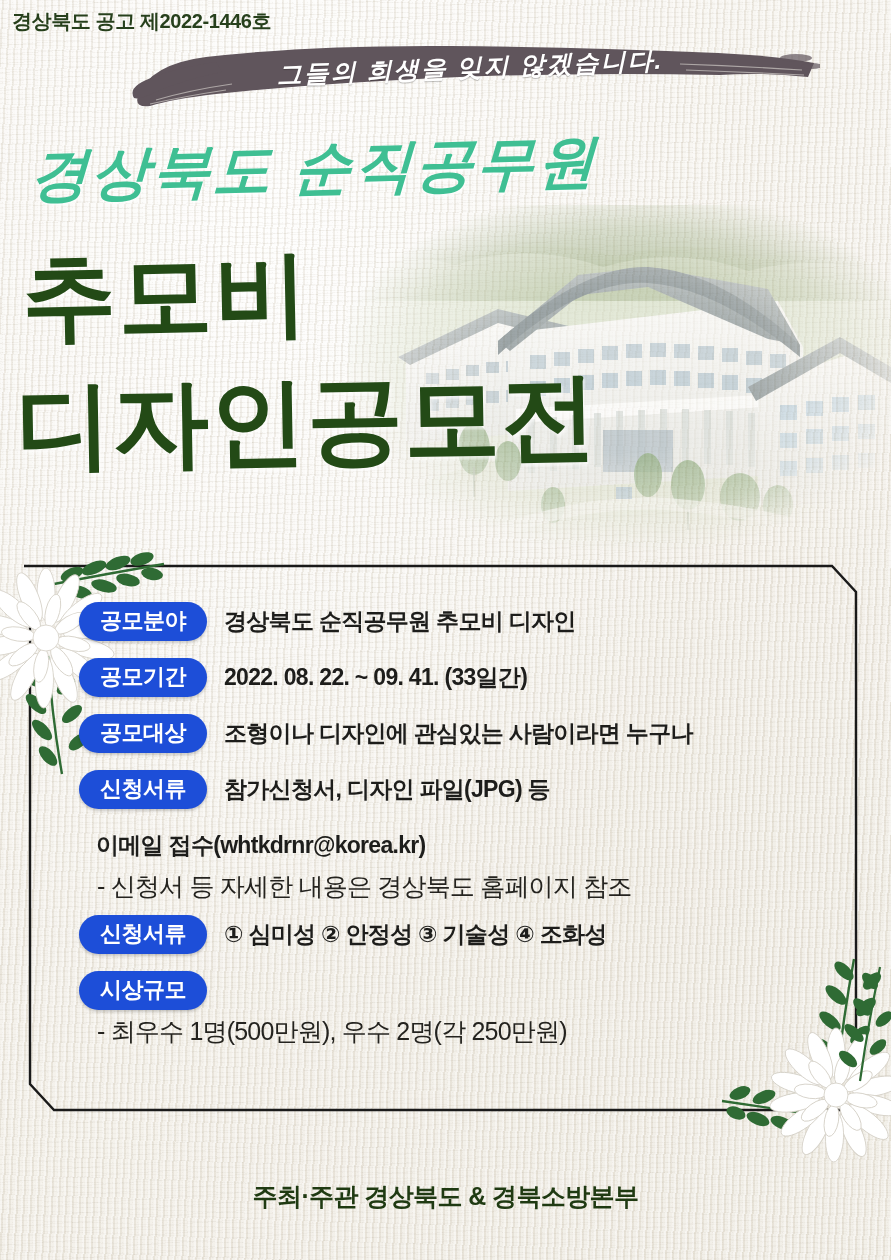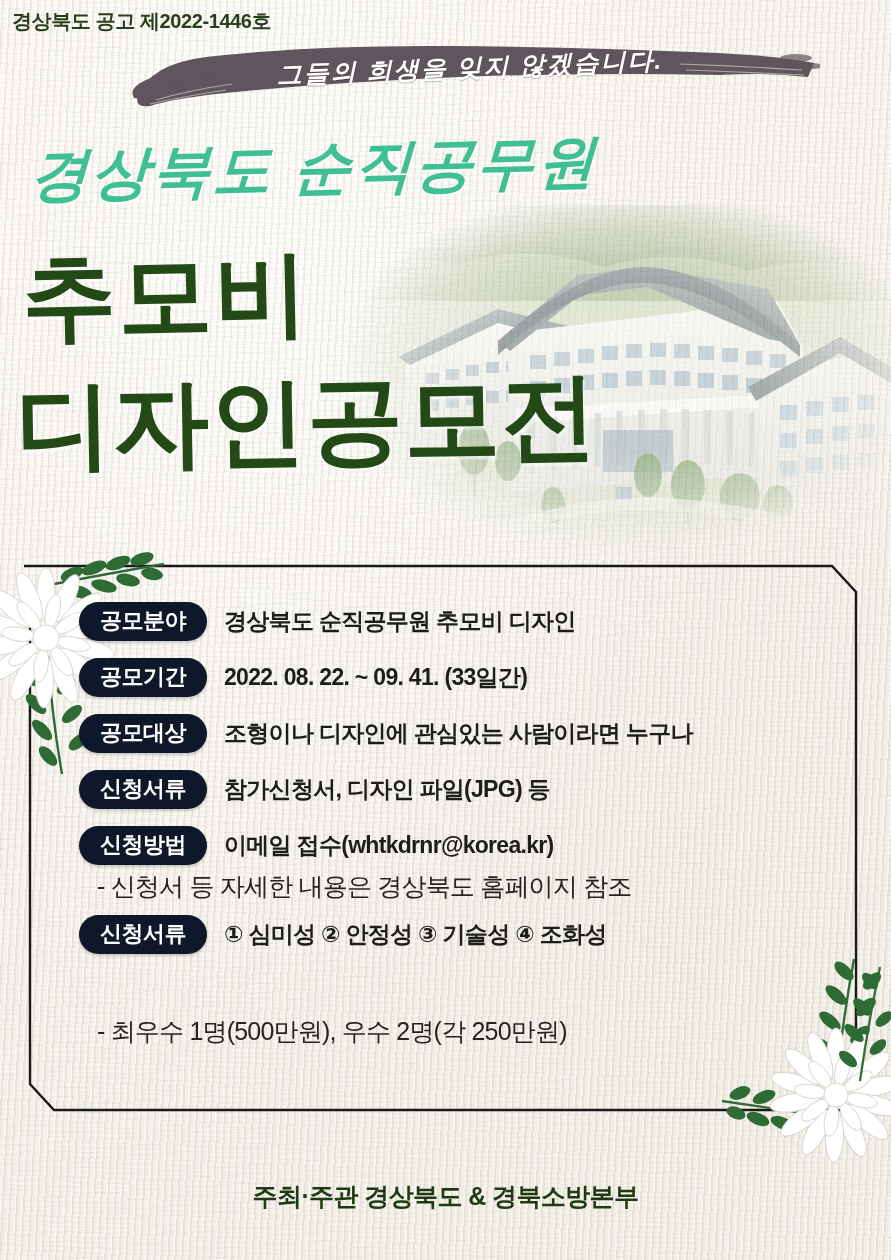--- a/index.html
+++ b/index.html
@@ -106,21 +106,21 @@
     padding:38px 0 0 55px;
   }
   .row{
     display:flex; align-items:center;
     height:46px; margin-bottom:10px;
   }
   .pill{
     flex:0 0 auto;
     min-width:128px; height:39px;
     border-radius:20px;
-    background:#0f172a;
+    background:#1d4ed8;
     color:#ffffff;
     font-size:22px; font-weight:700; letter-spacing:-.5px;
     display:flex; align-items:center; justify-content:center;
     padding:0 14px;
     box-shadow:0 2px 3px rgba(0,0,0,.18);
   }
   .val{
     margin-left:17px;
     font-size:23px; font-weight:600; color:#1d1d1b;
     letter-spacing:-.7px; white-space:nowrap;
@@ -469,32 +469,32 @@
       <span class="pill">공모대상</span>
       <span class="val">조형이나 디자인에 관심있는 사람이라면 누구나</span>
     </div>
 
     <div class="row">
       <span class="pill">신청서류</span>
       <span class="val">참가신청서, 디자인 파일(JPG) 등</span>
     </div>
 
     <div class="row tight">
-      <span class="pill">신청방법</span>
       <span class="val">이메일 접수(whtkdrnr@korea.kr)</span>
     </div>
 
     <div class="note">- 신청서 등 자세한 내용은 경상북도 홈페이지 참조</div>
 
     <div class="row">
       <span class="pill">신청서류</span>
       <span class="val">① 심미성  ② 안정성  ③ 기술성  ④ 조화성</span>
     </div>
 
     <div class="row tight gap-top">
+      <span class="pill">시상규모</span>
     </div>
 
     <div class="note">- 최우수 1명(500만원),  우수 2명(각 250만원)</div>
   </div>
 
   <div class="footer">주최·주관  경상북도 &amp; 경북소방본부</div>
 
 </div>
 
 </body></html>

